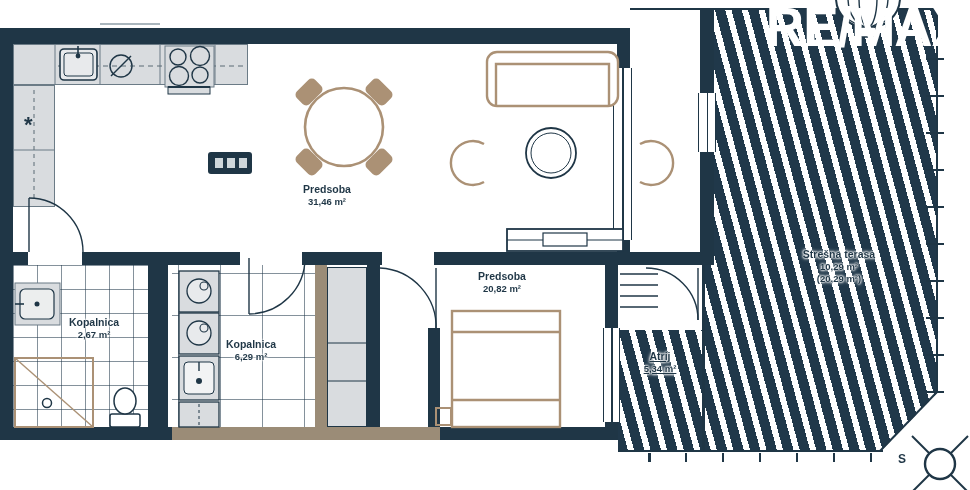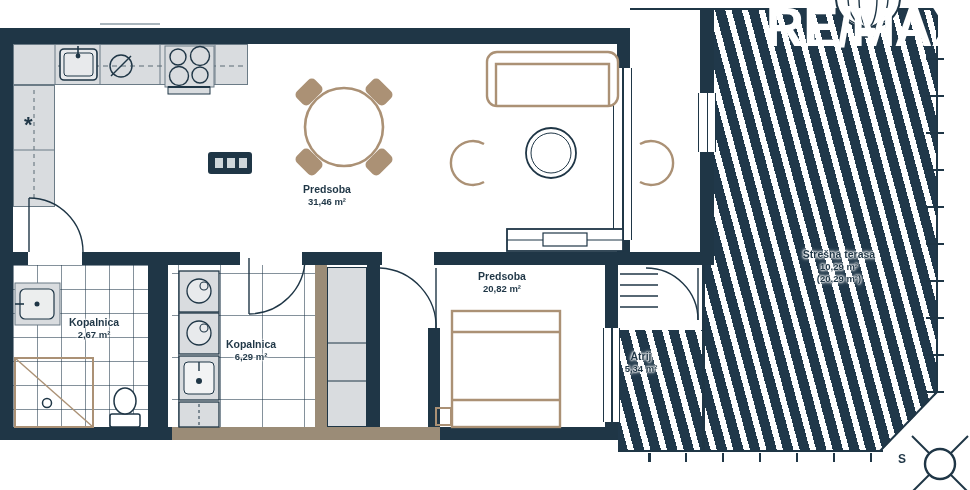--- a/index.html
+++ b/index.html
@@ -257,21 +257,21 @@
       <div class="area">20,82 m²</div>
   </div>
   <div class="lbl halo" style="left:94px;top:316px;">
     <div>Kopalnica</div>
       <div class="area">2,67 m²</div>
   </div>
   <div class="lbl halo" style="left:251px;top:338px;">
     <div>Kopalnica</div>
       <div class="area">6,29 m²</div>
   </div>
-  <div class="lbl halo" style="left:641px;top:350px;">
+  <div class="lbl halo" style="left:660px;top:350px;text-decoration:underline;">
     <div>Atrij</div>
       <div class="area">5,34 m²</div>
   </div>
   <div class="lbl halo" style="left:839px;top:248px;">
     <div>Strešna terasa</div>
     <div class="area">10,29 m²</div>
     <div class="area">(20,29 m²)</div>
   </div>
 
   <div id="logo">RE/MAX</div>

